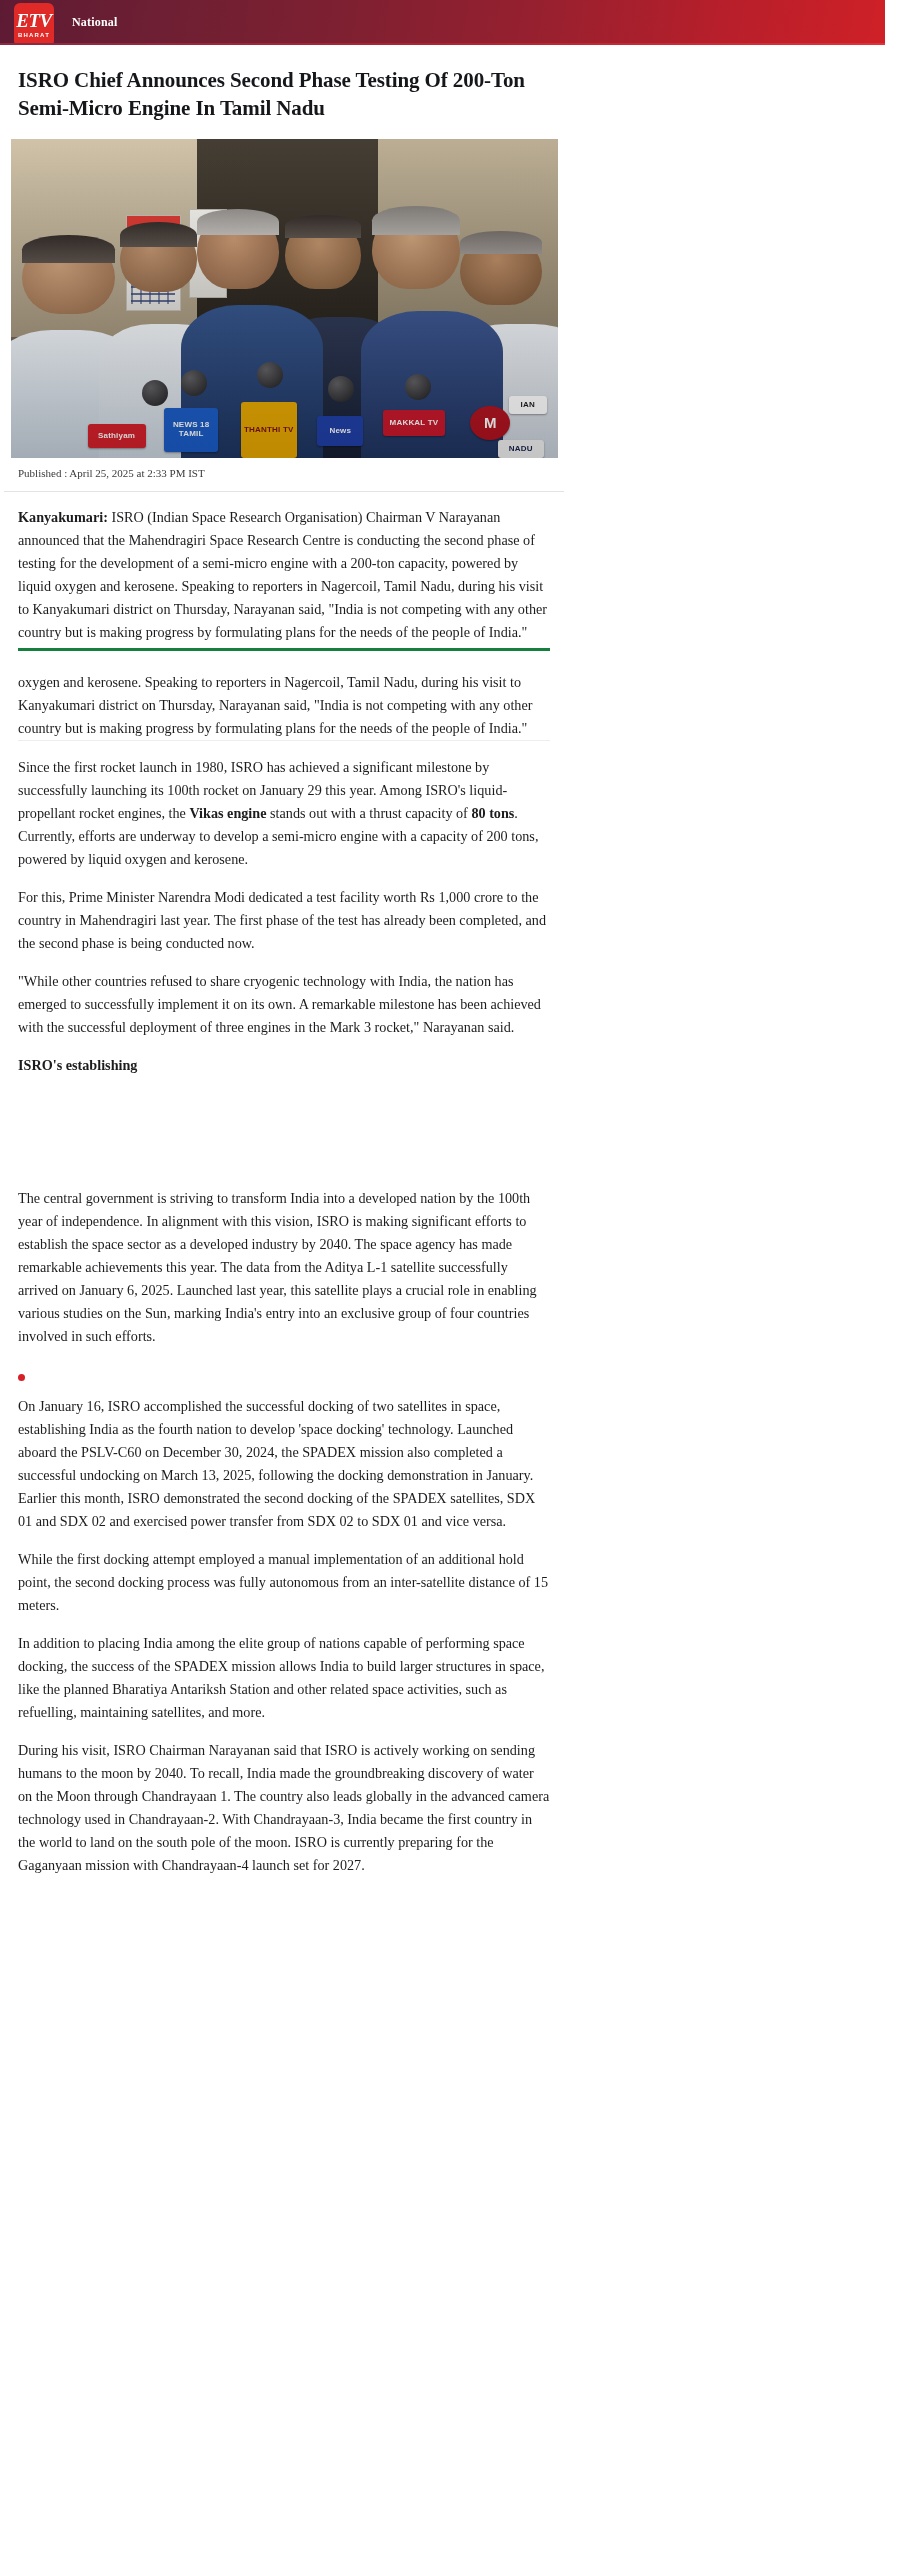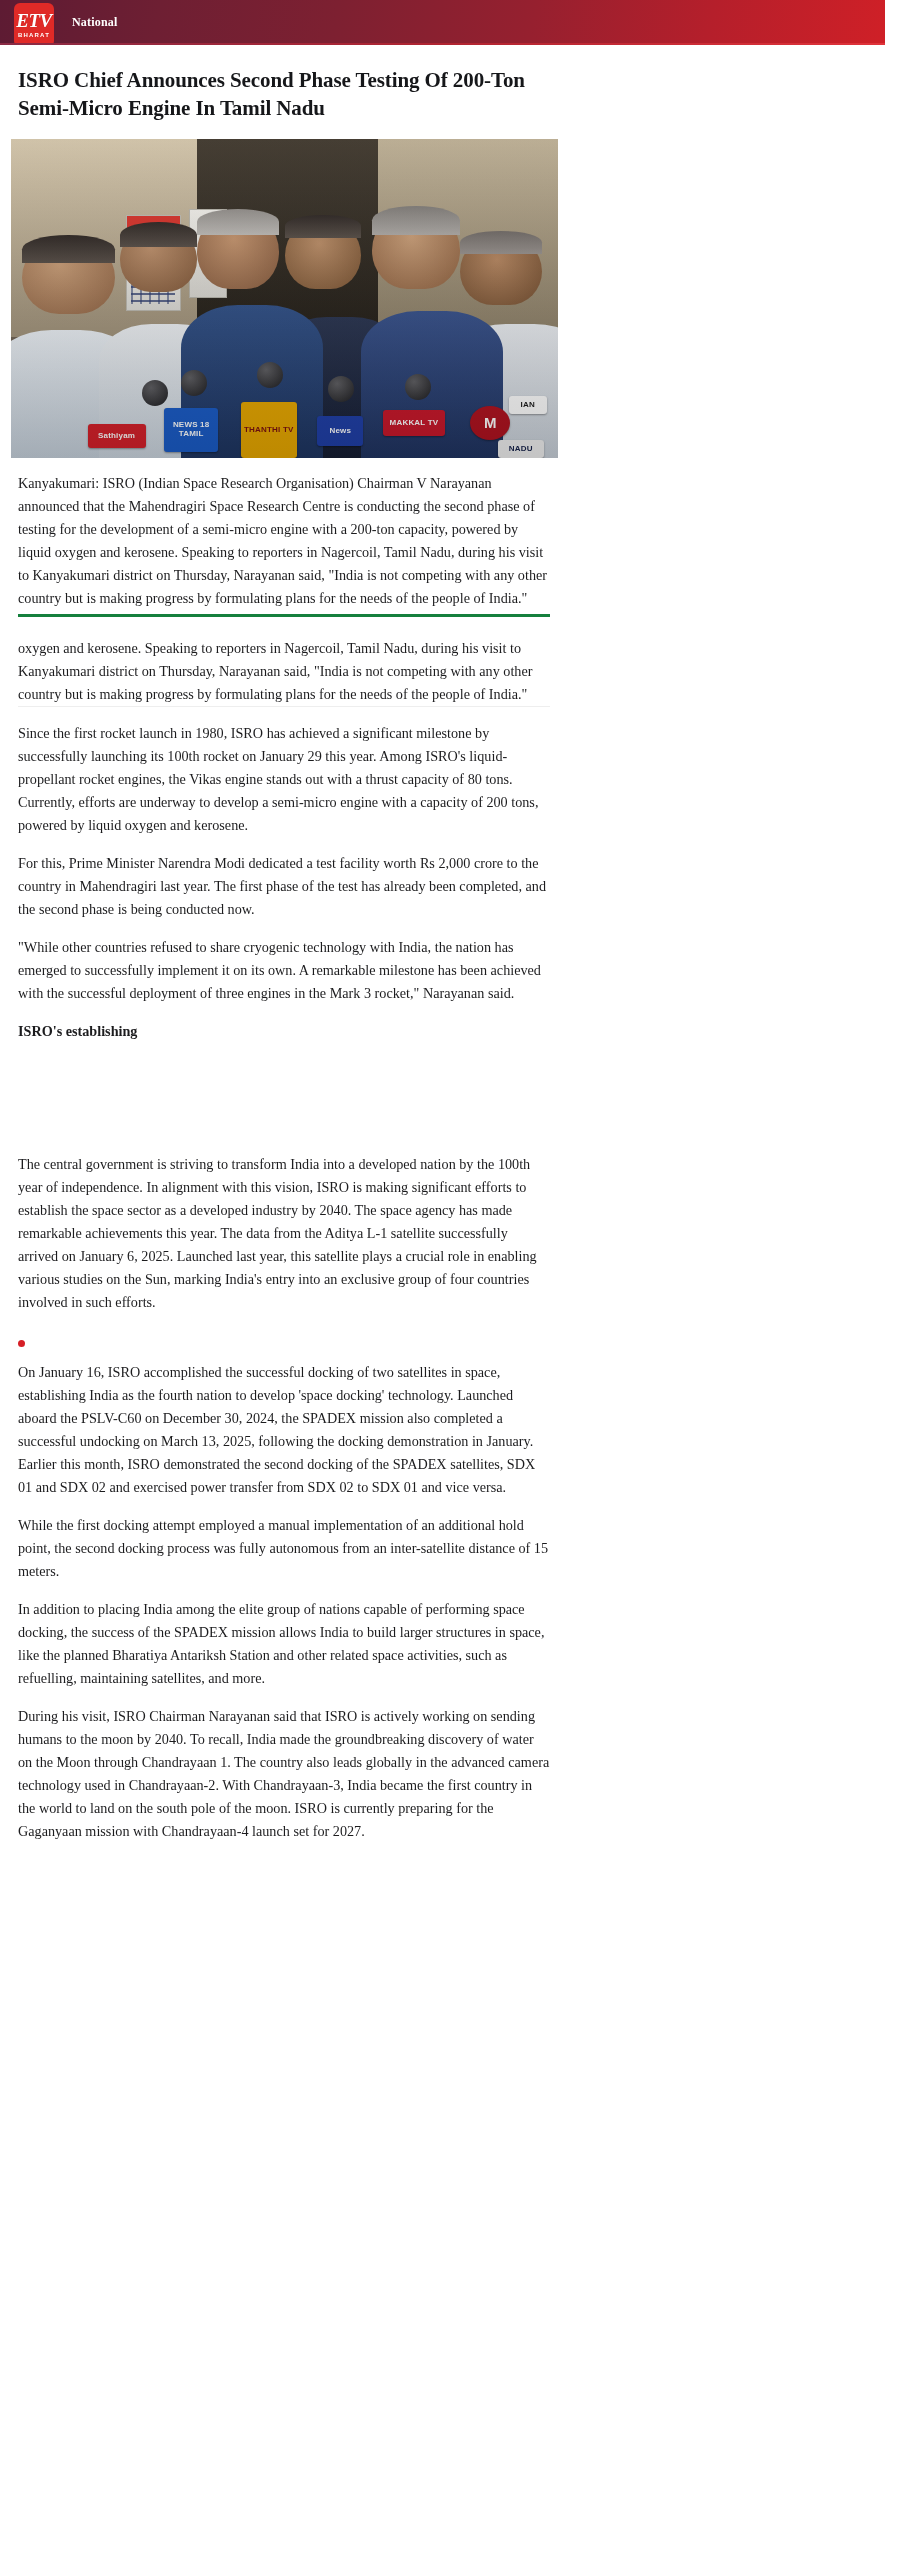--- a/index.html
+++ b/index.html
@@ -231,21 +231,21 @@
 
   .body-copy p {
     font-family: "Liberation Serif", serif;
     font-size: 14.2px;
     line-height: 1.62;
     color: #1c1c1e;
     margin: 15px 0 0 0;
   }
   .body-copy p:first-child { margin-top: 14px; }
 
-  .body-copy b, .body-copy strong { font-weight: normal; }
+  .body-copy b, .body-copy strong { font-weight: bold; }
 
   .subhead {
     font-family: "Liberation Serif", serif;
     font-size: 14.2px;
     font-weight: bold;
     color: #111;
     margin-top: 18px;
   }
 
   .dup-band {
@@ -331,32 +331,33 @@
         <div class="mic-flag" style="left: 84%; bottom: 18px; width: 40px; height: 34px; border-radius: 50%; font-size: 15px; background: rgb(176, 18, 31); color: rgb(255, 255, 255);">M</div>
 
         <div class="mic-flag" style="left: 89%; bottom: 0px; width: 46px; height: 18px; background: rgb(240, 240, 240); color: rgb(22, 34, 74);">NADU</div>
 
         <div class="mic-flag" style="left: 91%; bottom: 44px; width: 38px; height: 18px; background: rgb(255, 255, 255); color: rgb(27, 27, 27);">IAN</div>
 
         <div class="shine"></div>
       </div>
     </div>
 
+    <div class="published">Published : April 25, 2025 at 2:33 PM IST</div>
 
     <div class="body-copy">
 
       <p><b>Kanyakumari:</b><span> ISRO (Indian Space Research Organisation) Chairman V Narayanan announced that the Mahendragiri Space Research Centre is conducting the second phase of testing for the development of a semi-micro engine with a 200-ton capacity, powered by liquid oxygen and kerosene. Speaking to reporters in Nagercoil, Tamil Nadu, during his visit to Kanyakumari district on Thursday, Narayanan said, "India is not competing with any other country but is making progress by formulating plans for the needs of the people of India."</span></p>
 
       <div class="dup-band">
         <p>oxygen and kerosene. Speaking to reporters in Nagercoil, Tamil Nadu, during his visit to Kanyakumari district on Thursday, Narayanan said, "India is not competing with any other country but is making progress by formulating plans for the needs of the people of India."</p>
       </div>
 
       <p><span>Since the first rocket launch in 1980, ISRO has achieved a significant milestone by successfully launching its 100th rocket on January 29 this year. Among ISRO's liquid-propellant rocket engines, the </span><b>Vikas engine</b><span> stands out with a thrust capacity of </span><b>80 tons</b><span>. Currently, efforts are underway to develop a semi-micro engine with a capacity of 200 tons, powered by liquid oxygen and kerosene.</span></p>
 
-      <p>For this, Prime Minister Narendra Modi dedicated a test facility worth Rs 2,000 crore to the country in Mahendragiri last year. The first phase of the test has already been completed, and the second phase is being conducted now.</p>
+      <p>For this, Prime Minister Narendra Modi dedicated a test facility worth Rs 1,000 crore to the country in Mahendragiri last year. The first phase of the test has already been completed, and the second phase is being conducted now.</p>
 
       <p>"While other countries refused to share cryogenic technology with India, the nation has emerged to successfully implement it on its own. A remarkable milestone has been achieved with the successful deployment of three engines in the Mark 3 rocket," Narayanan said.</p>
 
       <p class="subhead">ISRO's establishing</p>
     </div>
 
     <div class="gap-block"></div>
 
     <div class="body-copy">
       <p>The central government is striving to transform India into a developed nation by the 100th year of independence. In alignment with this vision, ISRO is making significant efforts to establish the space sector as a developed industry by 2040. The space agency has made remarkable achievements this year. The data from the Aditya L-1 satellite successfully arrived on January 6, 2025. Launched last year, this satellite plays a crucial role in enabling various studies on the Sun, marking India's entry into an exclusive group of four countries involved in such efforts.</p>

